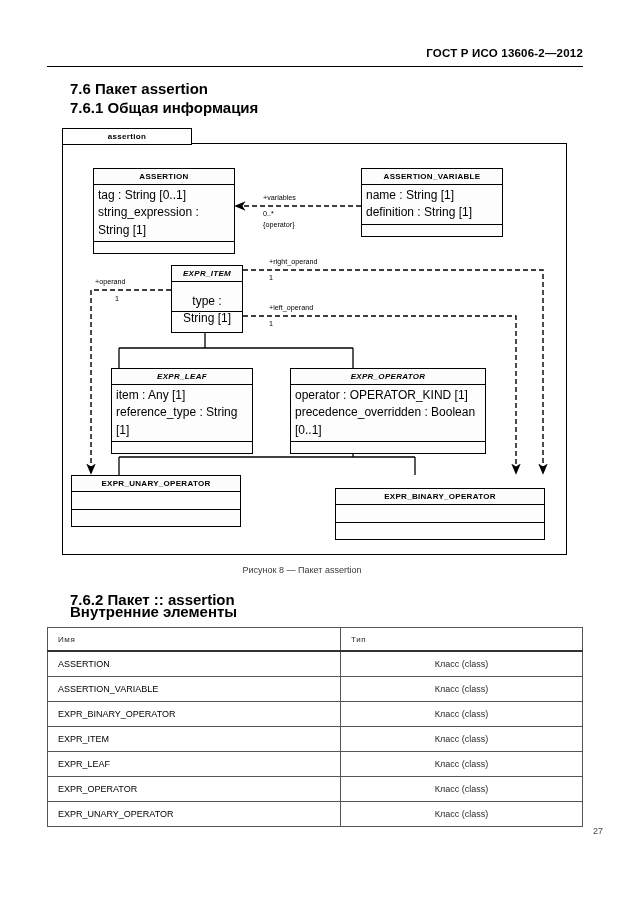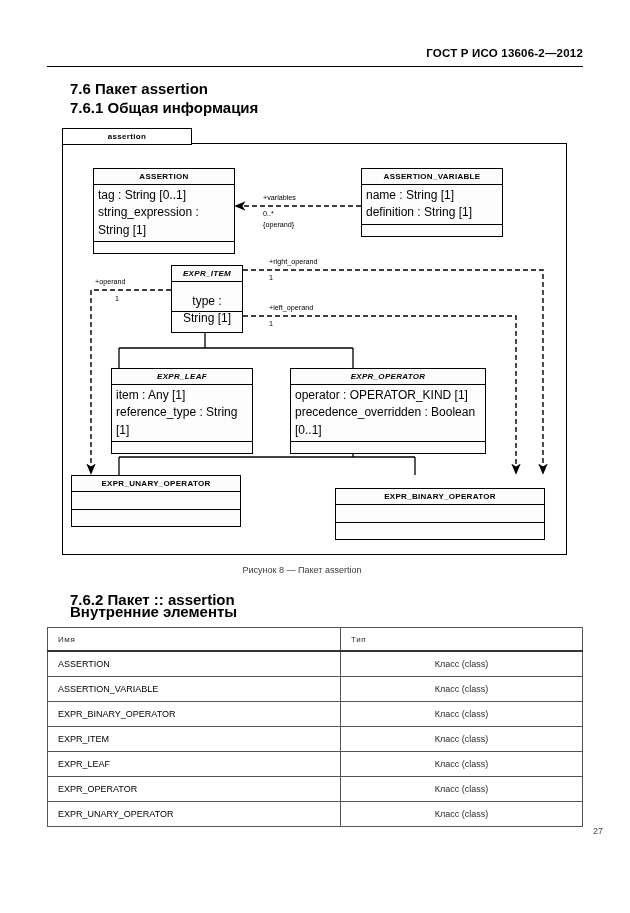--- a/index.html
+++ b/index.html
@@ -255,21 +255,21 @@
     </div>
 
     <div class="uml" style="left:272px; top:344px; width:210px;">
       <div class="name">EXPR_BINARY_OPERATOR</div>
       <div class="attrs" style="height:18px;"></div>
       <div class="ops" style="height:16px;"></div>
     </div>
 
     <div class="lbl" style="left:200px; top:49px;">+variables</div>
     <div class="lbl" style="left:200px; top:65px;">0..*</div>
-    <div class="lbl" style="left:200px; top:76px;">{operand}</div>
+    <div class="lbl" style="left:200px; top:76px;">{operator}</div>
 
     <div class="lbl" style="left:32px;  top:133px;">+operand</div>
     <div class="lbl" style="left:52px;  top:150px;">1</div>
 
     <div class="lbl" style="left:206px; top:113px;">+right_operand</div>
     <div class="lbl" style="left:206px; top:129px;">1</div>
 
     <div class="lbl" style="left:206px; top:159px;">+left_operand</div>
     <div class="lbl" style="left:206px; top:175px;">1</div>
   </div>

